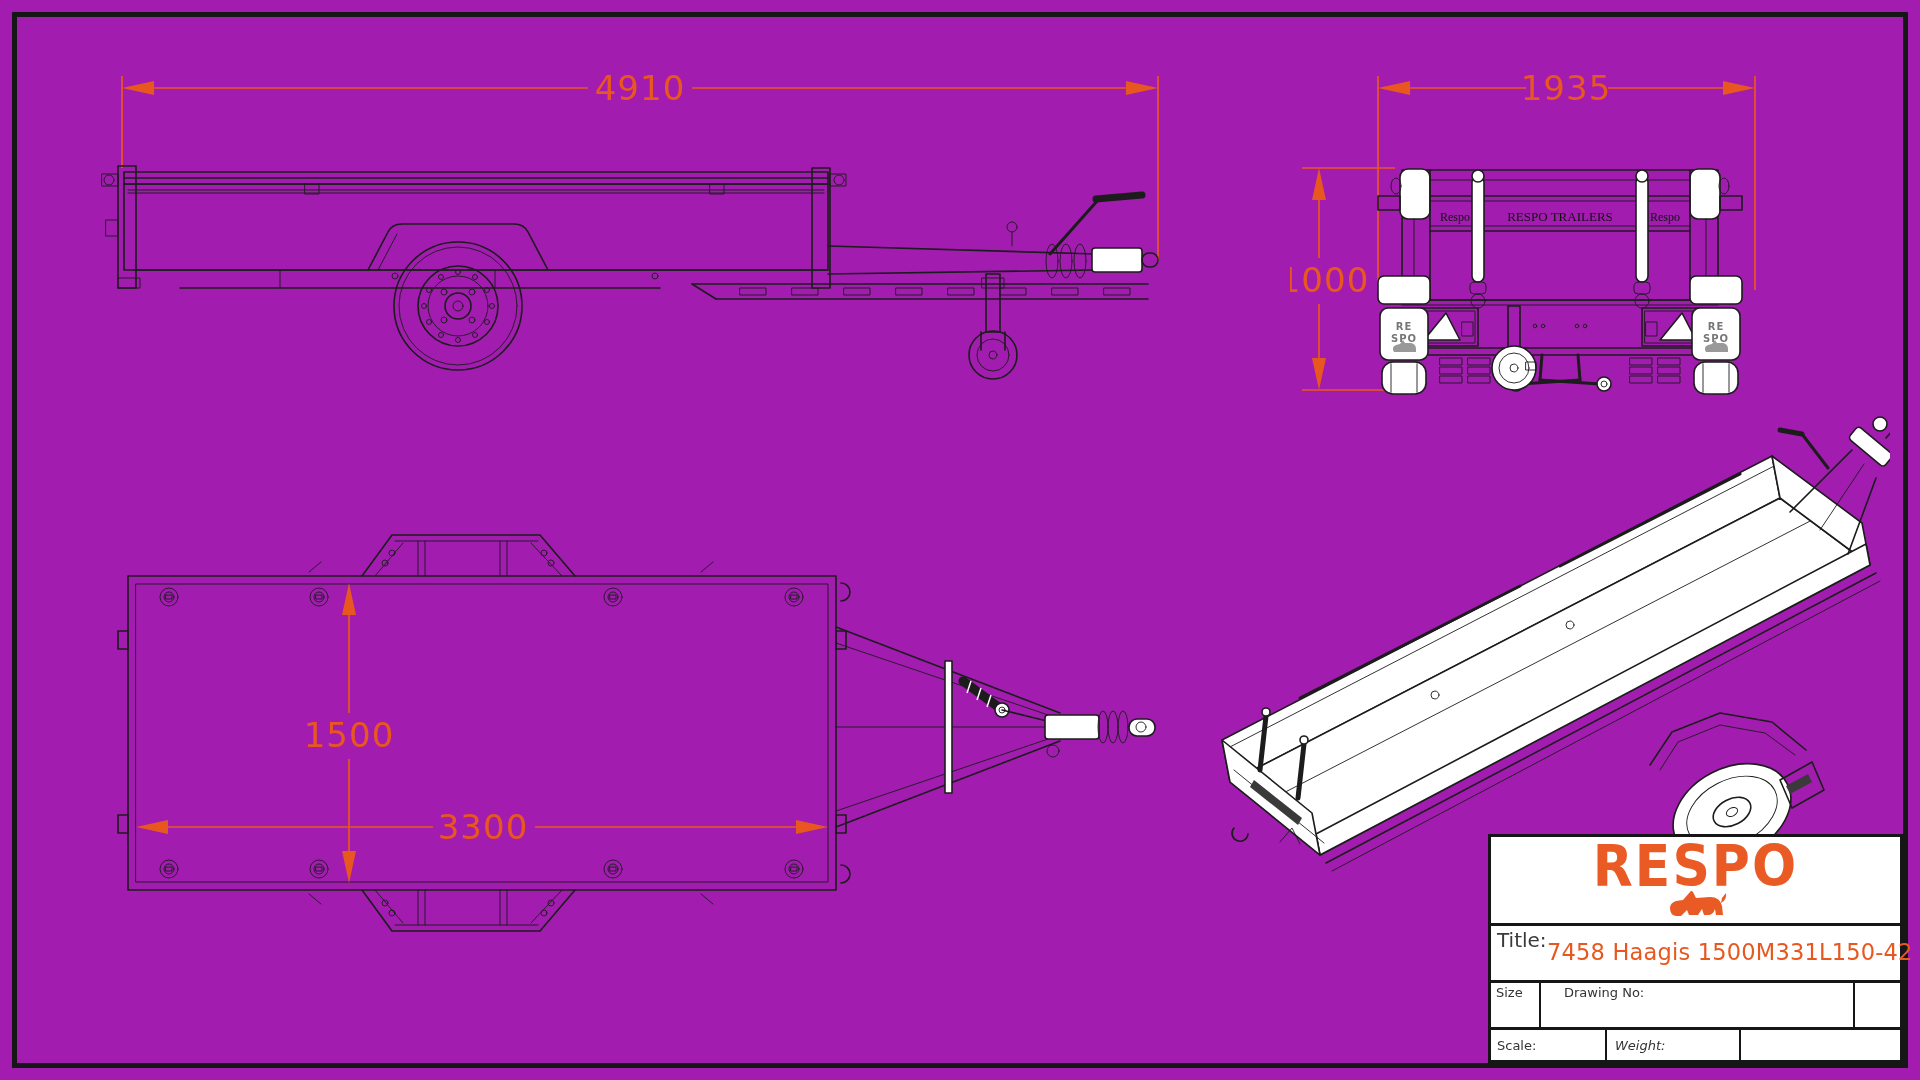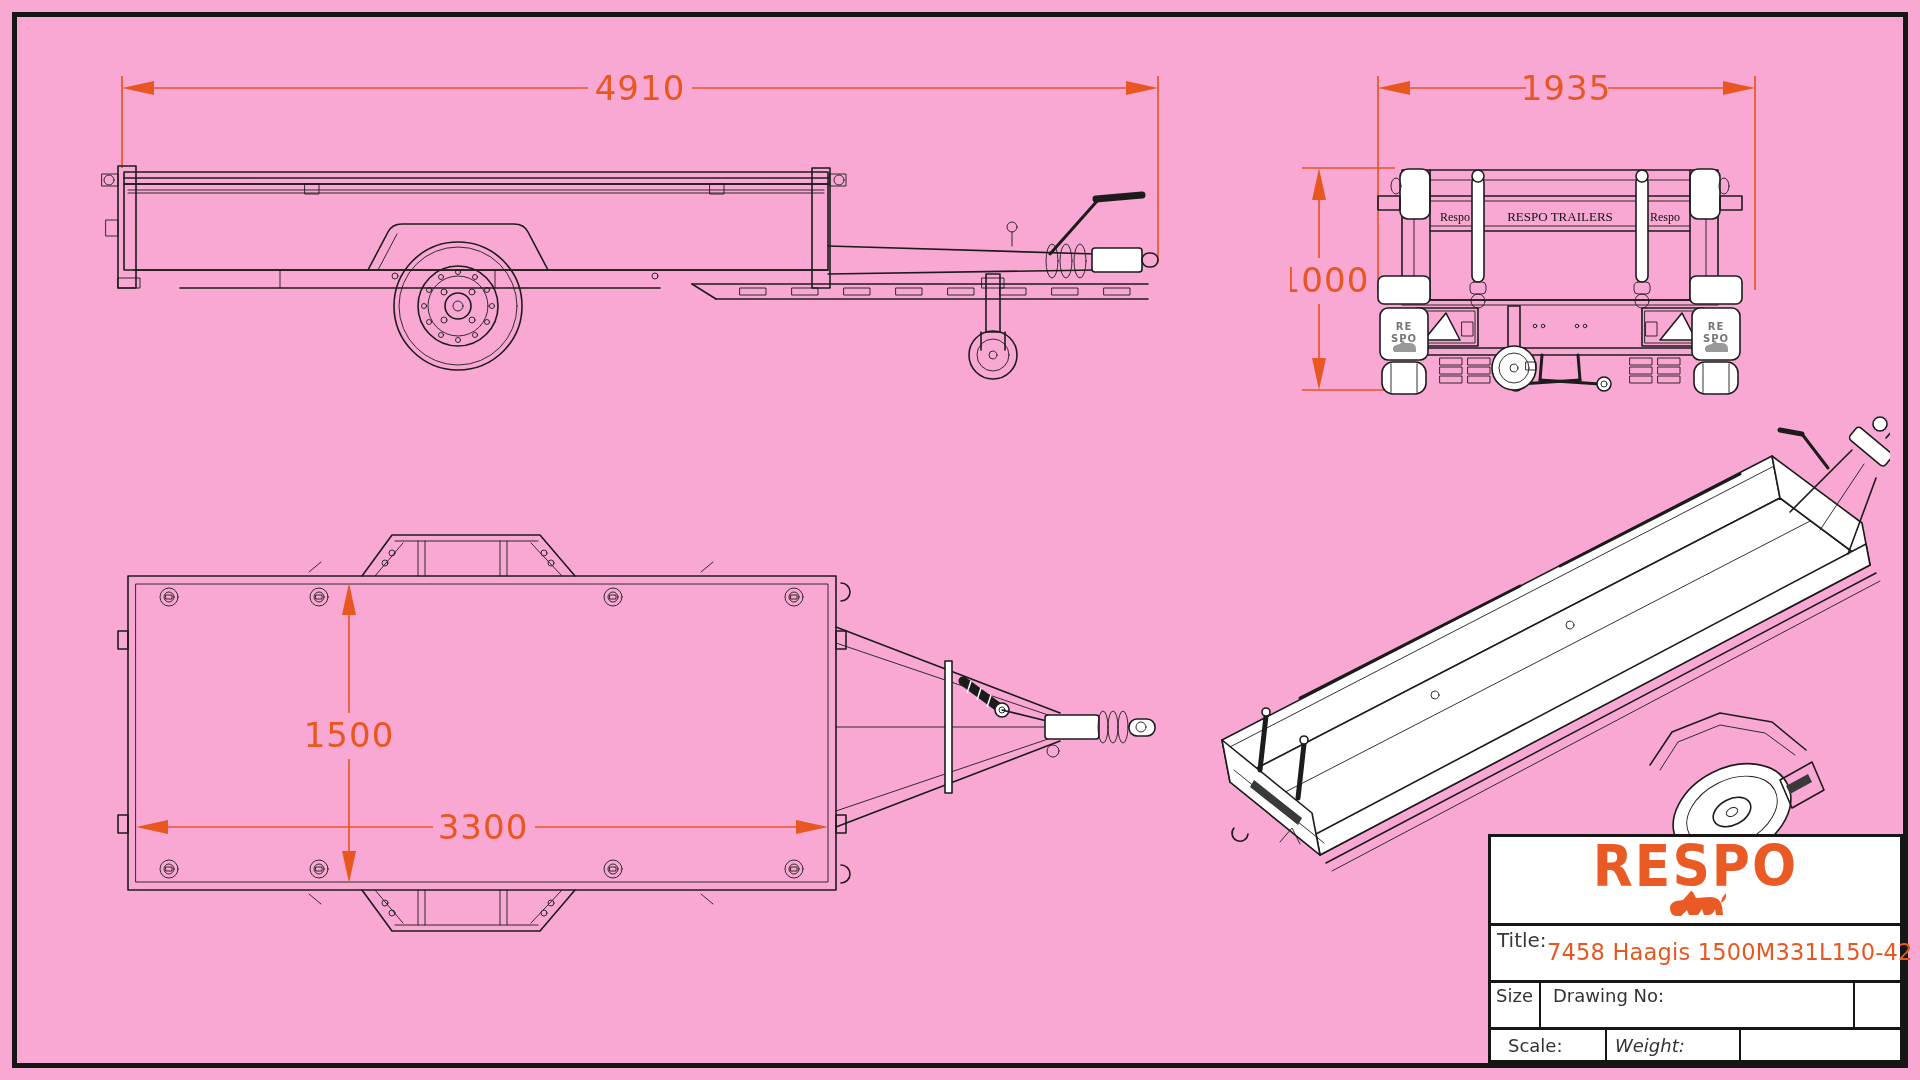--- a/index.html
+++ b/index.html
@@ -1,16 +1,16 @@
 <!DOCTYPE html>
 <html><head>
 <meta charset="utf-8">
 <style>
   html,body{margin:0;padding:0;background:#ffffff;}
-  .page{position:relative;width:1920px;height:1080px;background:#f9a8d4;overflow:hidden;
+  .page{position:relative;width:1920px;height:1080px;background:#a21caf;overflow:hidden;
         font-family:"DejaVu Sans",sans-serif;}
   .frame{position:absolute;inset:12px;border:5px solid #161616;pointer-events:none;}
   .view{position:absolute;}
   
   .ln{fill:none;stroke:#1c1c1c;stroke-width:1.6;stroke-linejoin:round;stroke-linecap:round;}
   .lt{fill:none;stroke:#1c1c1c;stroke-width:0.9;stroke-linejoin:round;stroke-linecap:round;}
   .lb{fill:none;stroke:#1c1c1c;stroke-width:3;stroke-linejoin:round;stroke-linecap:round;}
   .fillw{fill:#ffffff;}
   .dk{fill:#3a3a3a;stroke:none;}
   .dim{fill:none;stroke:#e8571f;stroke-width:1.7;}
@@ -26,25 +26,25 @@
   .tb-logo{height:89px;border-bottom:3px solid #161616;box-sizing:border-box;display:flex;
            flex-direction:column;align-items:center;justify-content:center;padding-top:4px;}
   .tb-brand{font-weight:800;font-size:52px;line-height:0.85;letter-spacing:2px;color:#ea5a24;
             transform:scaleY(1.08);}
   .tb-title{height:57px;border-bottom:3px solid #161616;box-sizing:border-box;position:relative;}
   .tb-title-label{position:absolute;left:6px;top:2px;font-size:20px;color:#3a3a3a;}
   .tb-title-value{position:absolute;left:56px;top:13px;font-size:22.5px;color:#e8571f;
                   white-space:nowrap;letter-spacing:0.2px;}
   .tb-row3{height:47px;border-bottom:3px solid #161616;box-sizing:border-box;display:flex;}
   .tb-row4{height:30px;display:flex;}
-  .cell{box-sizing:border-box;font-size:18px;color:#333;}
+  .cell{box-sizing:border-box;font-size:13px;color:#333;}
   .c-size{width:50px;border-right:2px solid #161616;padding:2px 5px;}
-  .c-dno{flex:1;border-right:2px solid #161616;padding:2px 12px;}
+  .c-dno{flex:1;border-right:2px solid #161616;padding:2px 23px;}
   .c-x{width:45px;}
-  .c-scale{width:116px;border-right:2px solid #161616;padding:0 17px;display:flex;align-items:center;}
+  .c-scale{width:116px;border-right:2px solid #161616;padding:0 6px;display:flex;align-items:center;}
   .c-weight{width:134px;border-right:2px solid #161616;padding:0 8px;display:flex;align-items:center;font-style:italic;}
   .c-y{flex:1;}
 </style>
 </head>
 <body>
 
 <div class="page">
   <div class="frame"></div>
 
   <svg class="view" style="left:100px;top:50px;" width="1080" height="340" viewBox="0 0 1080 340">

